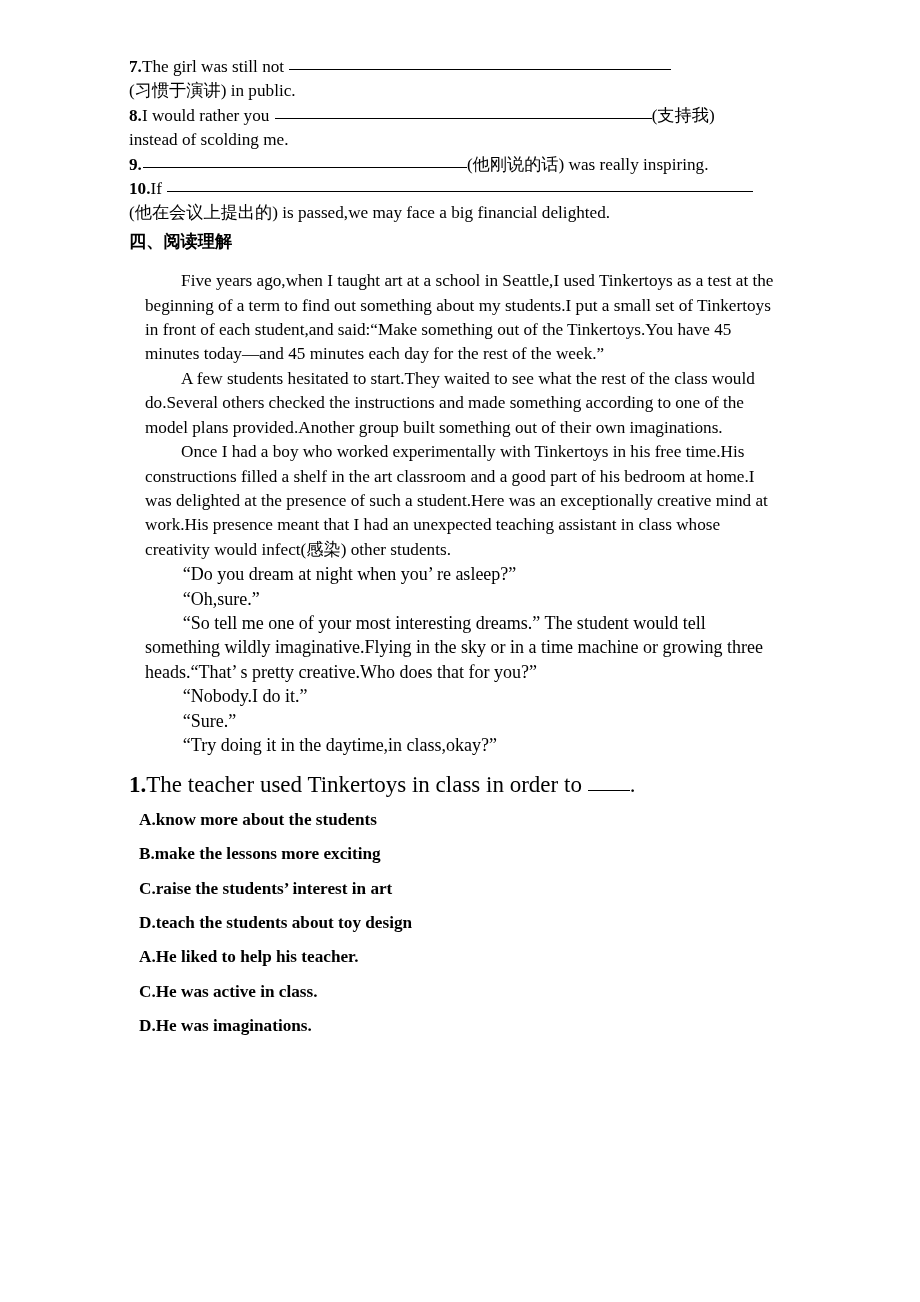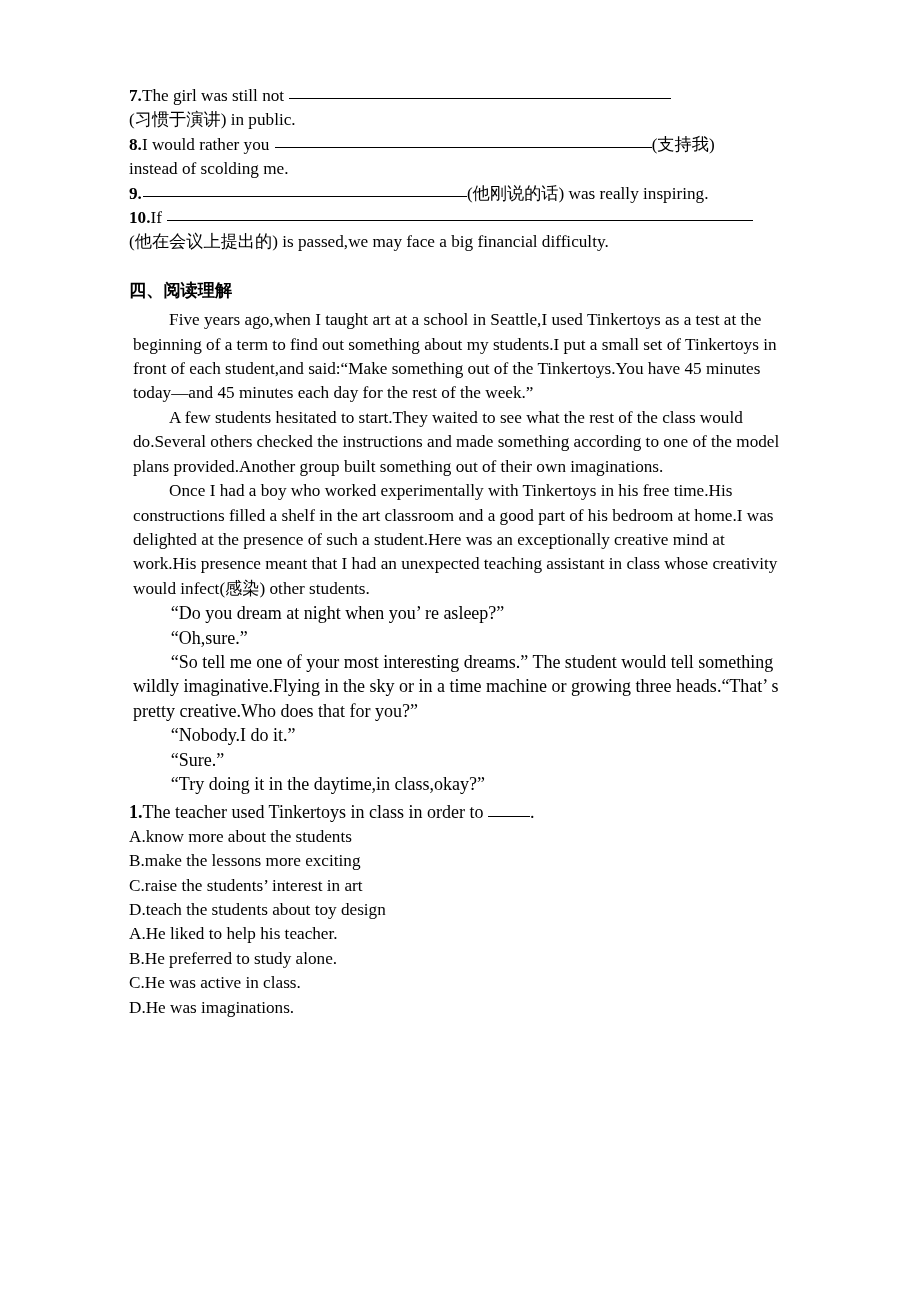--- a/index.html
+++ b/index.html
@@ -12,21 +12,21 @@
     height: 1302px;
     font-family: "Liberation Serif", "DejaVu Serif", serif;
     color: #000000;
     -webkit-font-smoothing: antialiased;
   }
   .page {
     position: relative;
     width: 920px;
     height: 974px;
     box-sizing: border-box;
-    padding: 84px 130px 0 129px;
+    padding: 55px 130px 0 129px;
   }
   
   .fib {
     margin: 0;
   }
   .fib-item {
     font-size: 17.2px;
     line-height: 24.4px;
     margin: 0;
   }
@@ -49,26 +49,26 @@
     border-bottom: 1.4px solid #000;
     width: 42px;
     height: 12px;
     vertical-align: 1px;
   }
   
   .section-heading {
     font-size: 17.2px;
     line-height: 24.4px;
     font-weight: bold;
-    margin: 25px 0 0 0;
-    font-family: Liberation Mono, monospace;
+    margin: 3px 0 0 0;
+    font-family: Liberation Sans, sans-serif;
   }
   
   .passage {
-    margin: 4px;
+    margin: 16px;
   }
   .para {
     font-size: 17.2px;
     line-height: 24.4px;
     text-indent: 2.1em;
     margin: 0;
     text-align: left;
   }
   .para .u {
     text-decoration: underline;
@@ -76,44 +76,45 @@
   }
   .dialogue {
     font-size: 18px;
     line-height: 24.4px;
     text-indent: 2.1em;
     margin: 0;
   }
   
   .questions { margin: 0; }
   .q-stem {
-    font-size: 18px;
+    font-size: 23px;
     line-height: 24.4px;
     margin: 0;
   }
   .q-option {
     font-size: 17.2px;
     line-height: 24.4px;
-    margin: 0;
+    margin: 10px;
+    font-weight: bold;
   }
 </style>
 </head>
 <body>
 
 <div class="page">
 
   <div class="fib">
 
     <p class="fib-item"><span class="num">7.</span><span>The girl was still not </span><span class="rule rule-q7"></span><br><span>(习惯于演讲)</span><span> in public.</span></p>
 
     <p class="fib-item"><span class="num">8.</span><span>I would rather you </span><span class="rule rule-q8"></span><span>(支持我)</span><br><span>instead of scolding me.</span></p>
 
     <p class="fib-item"><span class="num">9.</span><span class="rule rule-q9"></span><span>(他刚说的话)</span><span> was really inspiring.</span></p>
 
-    <p class="fib-item"><span class="num">10.</span><span>If </span><span class="rule rule-q10"></span><br><span>(他在会议上提出的)</span><span> is passed,we may face a big financial difficulty.</span></p>
+    <p class="fib-item"><span class="num">10.</span><span>If </span><span class="rule rule-q10"></span><br><span>(他在会议上提出的)</span><span> is passed,we may face a big financial delighted.</span></p>
 
   </div>
 
   <p class="section-heading">四、阅读理解</p>
 
   <div class="passage">
 
     <p class="para">Five years ago,when I taught art at a school in Seattle,I used Tinkertoys as a test at the beginning of a term to find out something about my students.I put a small set of Tinkertoys in front of each student,and said:“Make something out of the Tinkertoys.You have 45 minutes today—and 45 minutes each day for the rest of the week.”</p>
     <p class="para">A few students hesitated to start.They waited to see what the rest of the class would do.Several others checked the instructions and made something according to one of the model plans provided.Another group built something out of their own imaginations.</p>
     <p class="para">Once I had a boy who worked experimentally with Tinkertoys in his free time.His constructions filled a shelf in the art classroom and a good part of his bedroom at home.I was delighted at the presence of such a student.Here was an exceptionally creative mind at work.His presence meant that I had an unexpected teaching assistant in class whose creativity would infect(感染) other students.</p>
@@ -130,19 +131,18 @@
 
   <div class="questions">
 
     <p class="q-stem"><span class="num">1.</span><span>The teacher used Tinkertoys in class in order to </span><span class="short-blank"></span><span>.</span></p>
     <p class="q-option">A.know more about the students</p>
     <p class="q-option">B.make the lessons more exciting</p>
     <p class="q-option">C.raise the students’ interest in art</p>
     <p class="q-option">D.teach the students about toy design</p>
 
     <p class="q-option">A.He liked to help his teacher.</p>
-    <p class="q-option">B.He preferred to study alone.</p>
     <p class="q-option">C.He was active in class.</p>
     <p class="q-option">D.He was imaginations.</p>
 
   </div>
 
 </div>
 
 </body></html>

